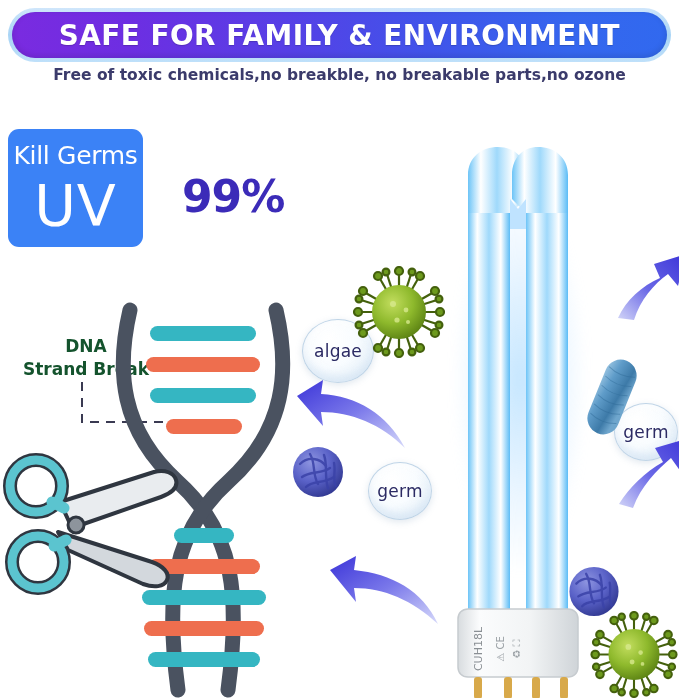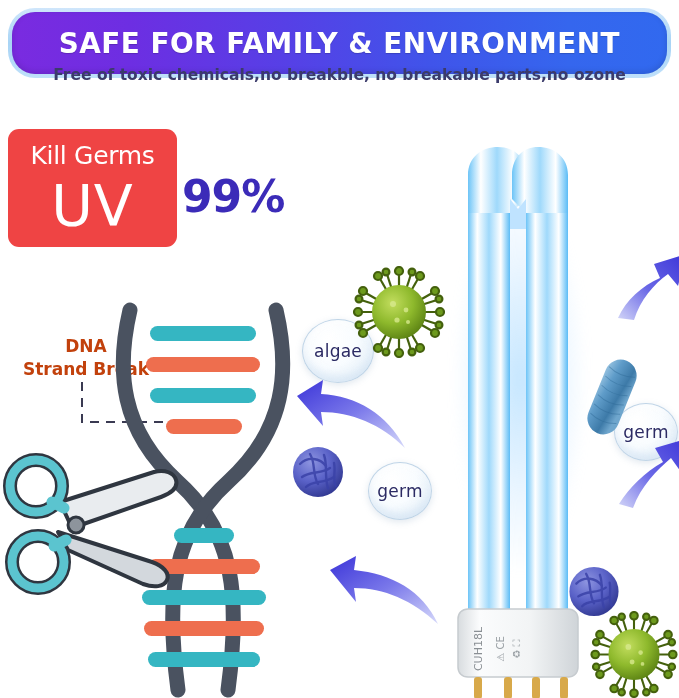--- a/index.html
+++ b/index.html
@@ -7,21 +7,21 @@
     width:679px;height:698px;
     background:#ffffff;
     font-family:"Liberation Sans", sans-serif;
     overflow:hidden;
     position:relative;
   }
   .stage{position:relative;width:679px;height:698px;overflow:hidden;background:#fff;}
 
   
   .banner-wrap{
-    position:absolute;left:8px;top:8px;width:663px;height:70px;
+    position:absolute;left:8px;top:8px;width:663px;height:54px;
     border-radius:27px;
     background:linear-gradient(180deg,#cfe6fb 0%,#a8d4f5 50%,#bfe0fa 100%);
     padding:4px;box-sizing:border-box;
   }
   .banner{
     width:100%;height:100%;border-radius:23px;
     background:linear-gradient(90deg,#7a2be0 0%,#6d2ee2 18%,#5640e6 42%,#4054ea 64%,#3566ee 85%,#3169ef 100%);
     display:flex;align-items:center;justify-content:center;
     box-shadow:inset 0 -2px 6px rgba(0,0,0,.12);
   }
@@ -36,22 +36,22 @@
     text-shadow:0 1px 1px rgba(0,0,0,.18);
   }
   .subtitle{
     position:absolute;left:0;top:66px;width:679px;text-align:center;
     font-family:"DejaVu Sans", sans-serif;
     font-size:15.5px;color:#3b3b6b;white-space:nowrap;font-weight:bold;
   }
 
   
   .uvbox{
-    position:absolute;left:8px;top:129px;width:169px;height:118px;
-    background:#ef4444;border-radius:11px;
+    position:absolute;left:8px;top:129px;width:135px;height:118px;
+    background:#3b82f6;border-radius:11px;
     display:flex;flex-direction:column;align-items:center;justify-content:center;
   }
   .kill-germs{
     color:#fff;font-family:"DejaVu Sans", sans-serif;font-size:25px;
     line-height:1;margin-top:2px;letter-spacing:-.3px;white-space:nowrap;
   }
   .uv-word{
     color:#fff;font-family:"DejaVu Sans", sans-serif;font-size:57px;
     line-height:1.02;margin-top:9px;letter-spacing:1px;
   }
@@ -62,21 +62,21 @@
   }
   .pct{
     position:absolute;left:182px;top:175px;
     color:#3b2bb8;font-family:"DejaVu Sans", sans-serif;font-weight:bold;
     font-size:44px;line-height:1;letter-spacing:-1px;white-space:nowrap;
   }
 
   
   .dna-label{
     position:absolute;left:6px;top:335px;width:160px;text-align:center;
-    color:#c2410c;font-family:"DejaVu Sans", sans-serif;font-weight:bold;
+    color:#14532d;font-family:"DejaVu Sans", sans-serif;font-weight:bold;
     font-size:17px;line-height:1.35;
   }
   .leader{position:absolute;left:76px;top:382px;width:120px;height:46px;}
 
   
   .dna{position:absolute;left:108px;top:300px;width:190px;height:398px;}
 
   
   .scissors{position:absolute;left:2px;top:440px;width:205px;height:175px;}
 

